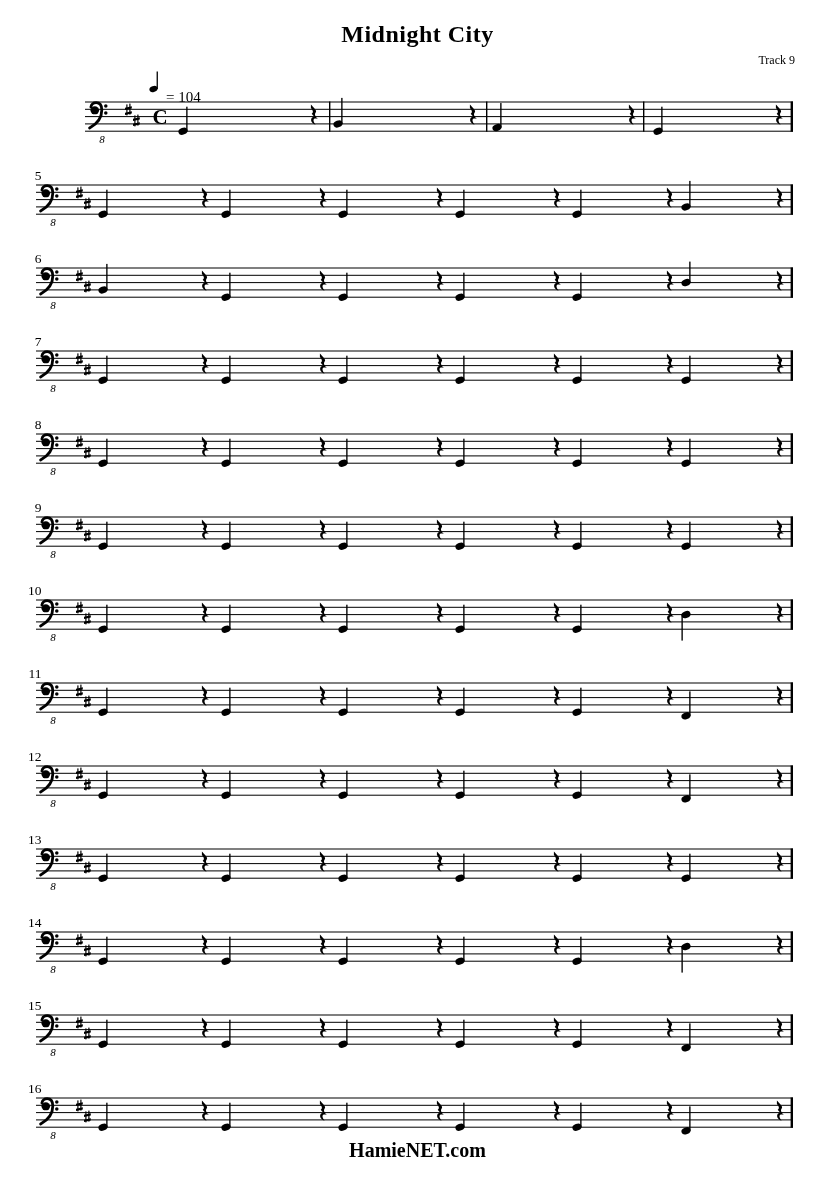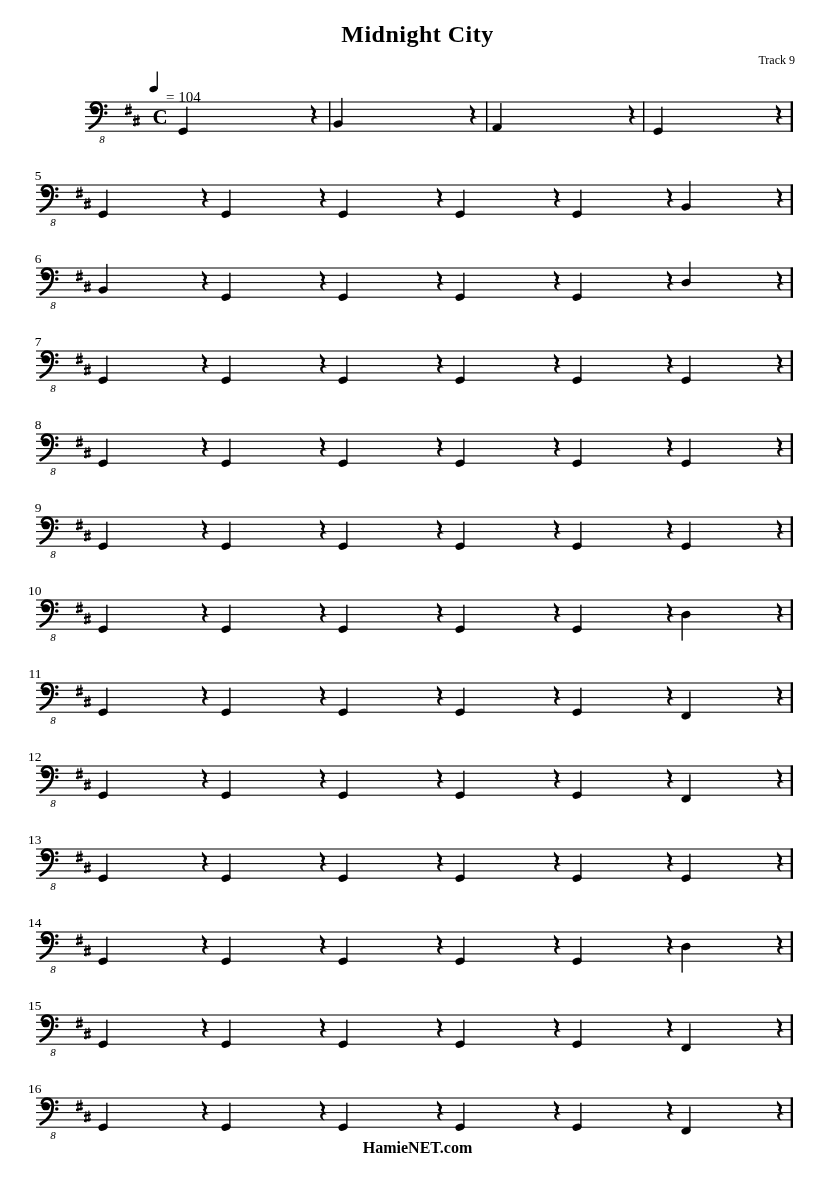--- a/index.html
+++ b/index.html
@@ -3,21 +3,21 @@
 <meta charset="utf-8">
 <style>
   html,body{margin:0;padding:0;background:#e8e8e8;}
   .page{position:relative;width:835px;height:1181px;background:#ffffff;margin:0 auto;overflow:hidden;
         font-family:"Liberation Serif","DejaVu Serif",serif;color:#000;}
   .title{position:absolute;left:0;right:0;top:21px;text-align:center;
          font-size:24px;font-weight:bold;letter-spacing:.5px;}
   .track{position:absolute;right:40px;top:53px;font-size:12px;}
   .tempo-text{position:absolute;left:166px;top:89px;font-size:15px;}
   .footer{position:absolute;left:0;right:0;top:1139px;text-align:center;
-          font-size:16px;font-weight:bold;}
+          font-size:20px;font-weight:bold;}
   svg.score{position:absolute;left:0;top:0;}
 </style>
 </head>
 <body>
 
 <div class="page">
   <div class="title">Midnight City</div>
   <div class="track">Track 9</div>
   <div class="tempo-text">= 104</div>
   <svg class="score" id="score-svg" width="835" height="1181" viewBox="0 0 835 1181">

